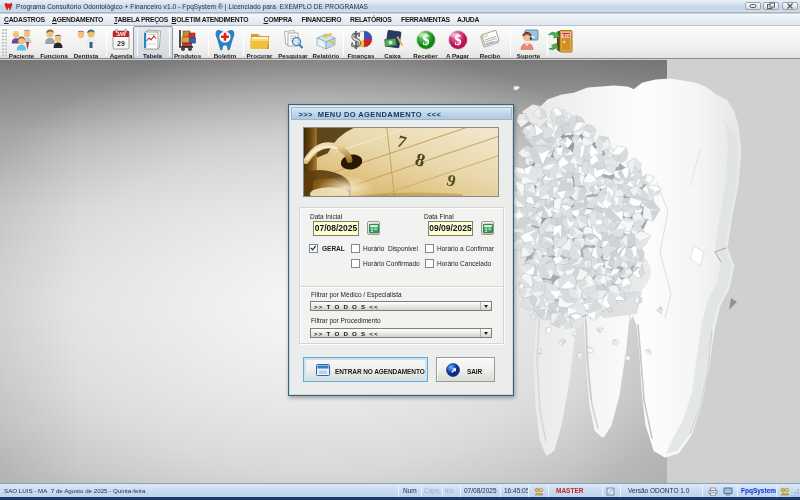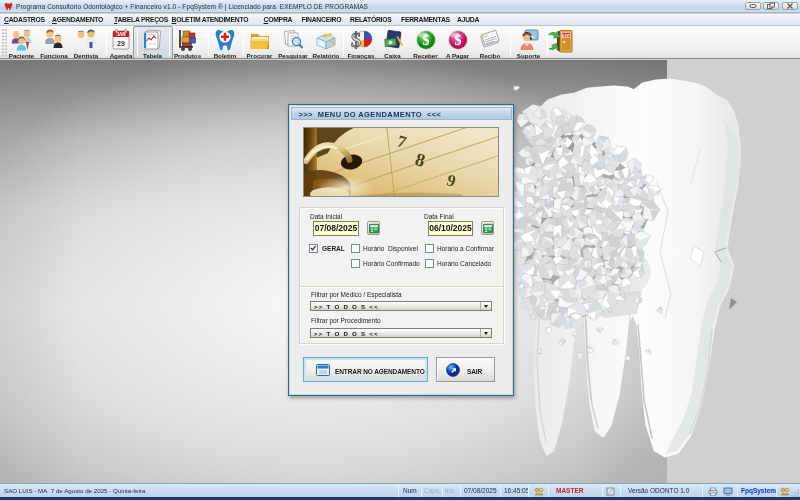--- a/index.html
+++ b/index.html
@@ -1112,21 +1112,21 @@
 <ellipse cx="42" cy="62" rx="30" ry="13" fill="url(#glow)"></ellipse>
 <ellipse cx="26" cy="68" rx="20" ry="7" fill="#fbeec4" opacity="0.9"></ellipse>
 <path d="M55 70 Q100 64 160 68 L160 70 Z" fill="#9a7428" opacity="0.35"></path>
 <rect x="0" y="0" width="196" height="70" fill="rgba(120,80,20,0.05)"></rect>
 </svg>
       <div class="grp" id="grp1"></div>
       <div class="grp" id="grp2"></div>
       <span class="dlbl" style="left:21px;top:108px;">Data Inicial</span>
       <span class="dlbl" style="left:135px;top:108px;">Data Final</span>
       <div class="dinput" style="left:24px;top:116px;width:46px;">07/08/2025</div>
-      <div class="dinput" style="left:139px;top:116px;width:45px;">06/10/2025</div>
+      <div class="dinput" style="left:139px;top:116px;width:45px;">09/09/2025</div>
       <div class="calbtn" style="left:78px;top:116px;">
           <svg viewBox="0 0 13 14" style="position:absolute;left:1px;top:1px;width:10px;height:11px;">
             <rect x="0.5" y="1.5" width="12" height="11" rx="1" fill="#2f9e57" stroke="#1a6a36" stroke-width="1"></rect>
             <rect x="1.5" y="2.5" width="10" height="3" fill="#d8f0dc"></rect>
             <rect x="2.5" y="7" width="3" height="2" fill="#bfe8c8"></rect>
             <rect x="7" y="7" width="3.5" height="2" fill="#bfe8c8"></rect>
             <rect x="2.5" y="10" width="3" height="1.5" fill="#bfe8c8"></rect>
           </svg>
         </div>
       <div class="calbtn" style="left:192px;top:116px;">

